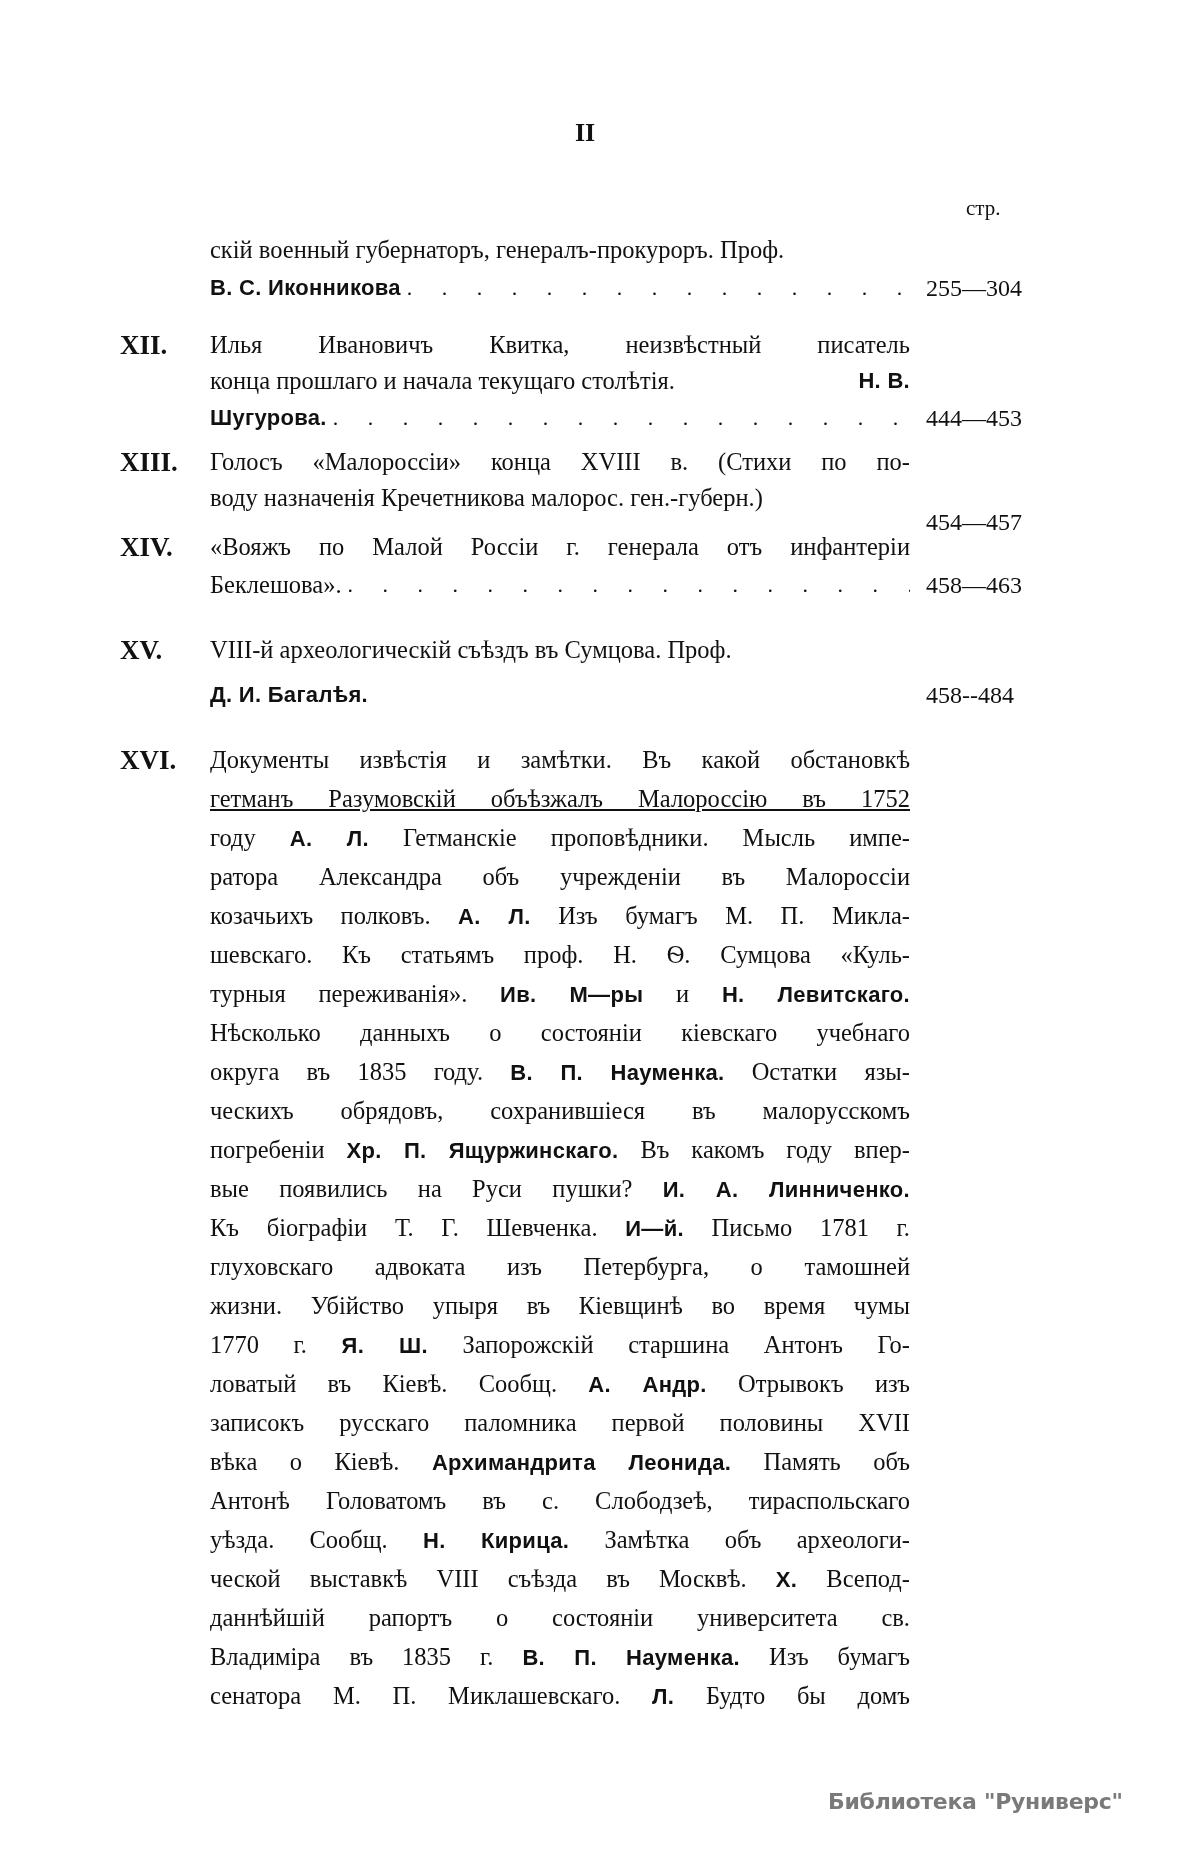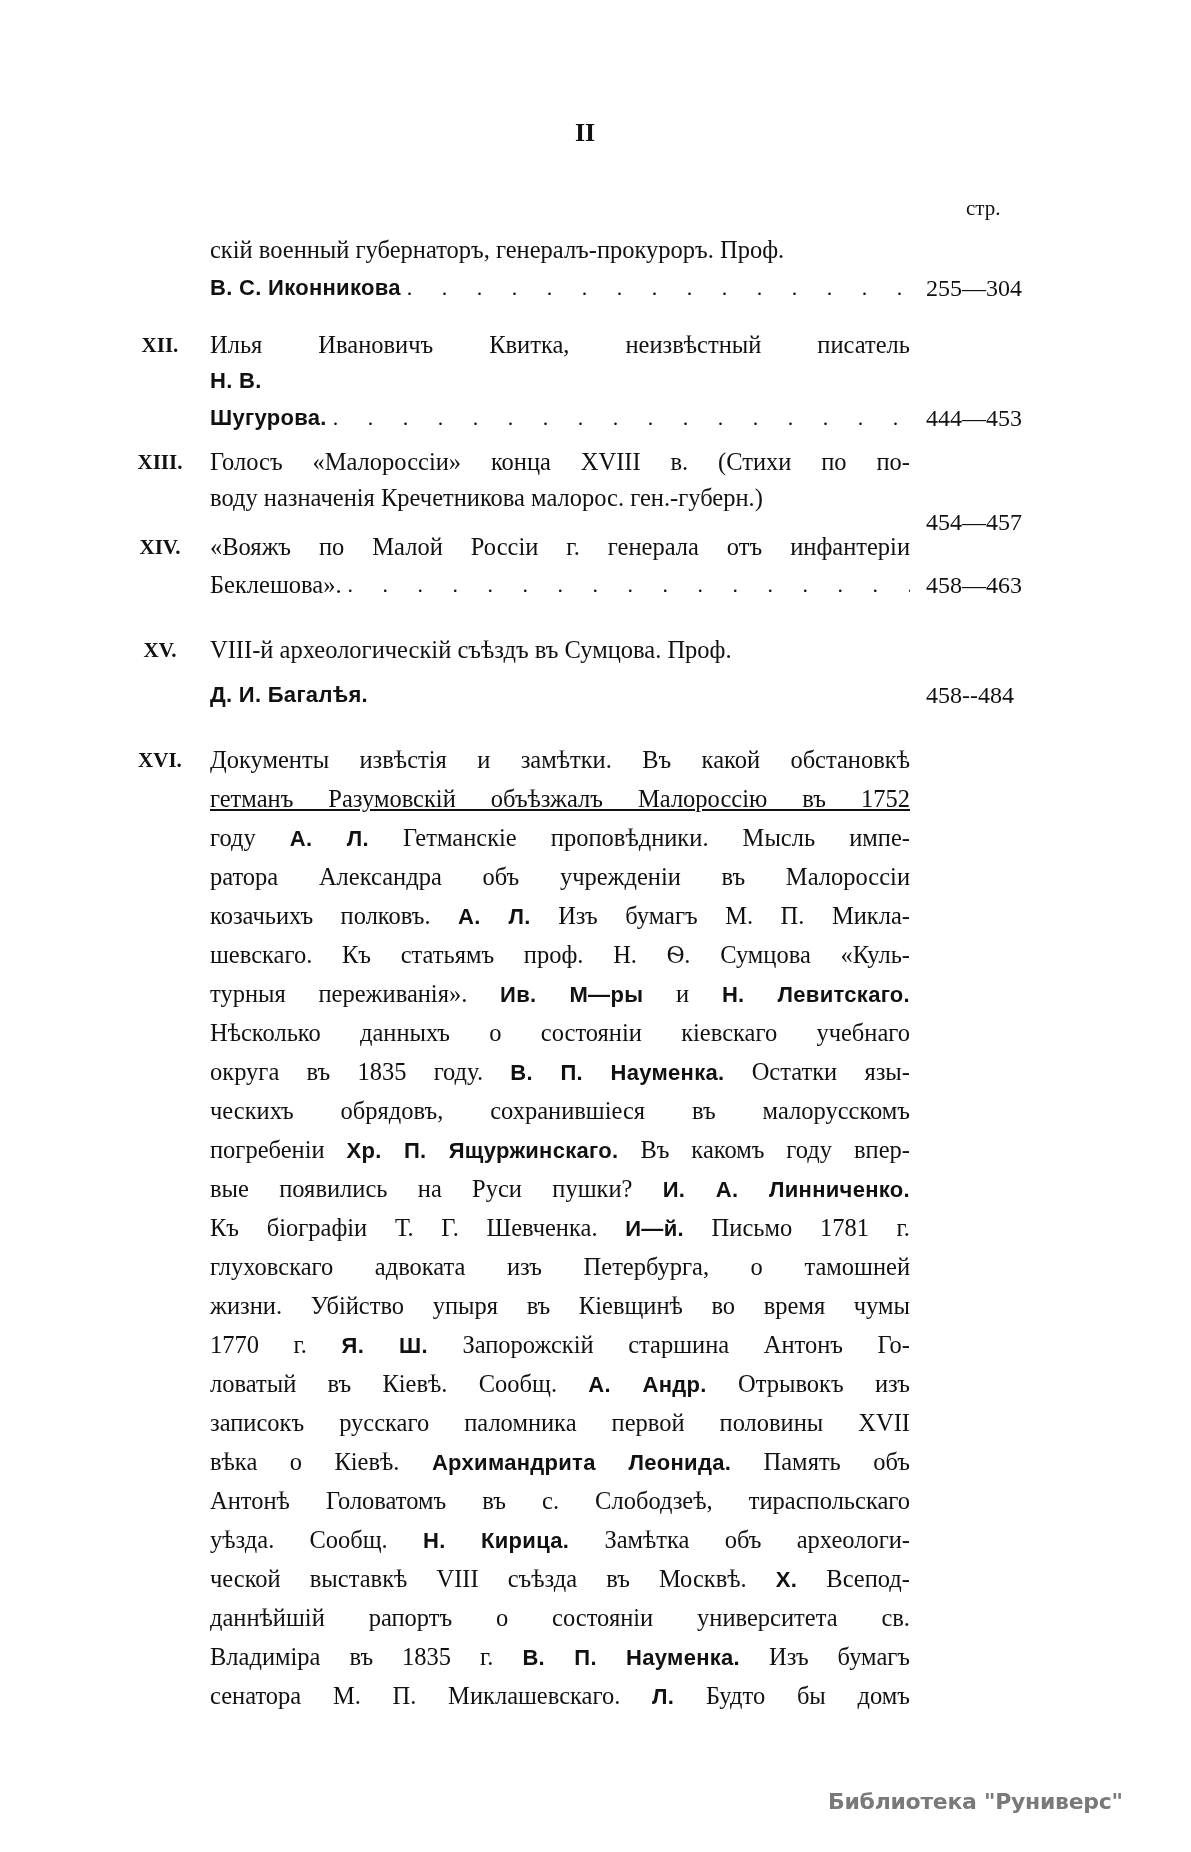--- a/index.html
+++ b/index.html
@@ -59,24 +59,24 @@
       flex: 1 1 auto;
       overflow: hidden;
       letter-spacing: 12px;
       padding-left: 6px;
       font-size: 22px;
     }
     .numeral {
       position: absolute;
       left: 120px;
       width: 80px;
-      text-align: center;
+      text-align: left;
       height: 38px;
       line-height: 38px;
-      font-size: 21px;
+      font-size: 27px;
       font-family: "Liberation Serif", serif;
       font-weight: bold;
     }
     .pages {
       position: absolute;
       left: 926px;
       width: 124px;
       height: 38px;
       line-height: 38px;
       font-size: 24px;
@@ -115,20 +115,21 @@
       <span class="lead-text b">В. С. Иконникова</span>
       <span class="leader">. . . . . . . . . . . . . . . . . . . . . . . . . . . . . . . .</span>
     </div>
     <div class="pages" style="top:269px;">255—304</div>
   </div>
 
   <div>
     <div class="numeral" style="top:326px;">XII.</div>
     <div class="line" style="top:326px;">Илья Ивановичъ Квитка, неизвѣстный писатель</div>
     <div class="line" style="top:362px; display:flex; justify-content:space-between;">
+      <span>конца прошлаго и начала текущаго столѣтія.</span>
       <span class="b">Н. В.</span>
     </div>
     <div class="line dotted" style="top:399px;">
       <span class="lead-text b">Шугурова.</span>
       <span class="leader">. . . . . . . . . . . . . . . . . . . . . . . . . . . . . . . .</span>
     </div>
     <div class="pages" style="top:399px;">444—453</div>
   </div>
 
   <div>

